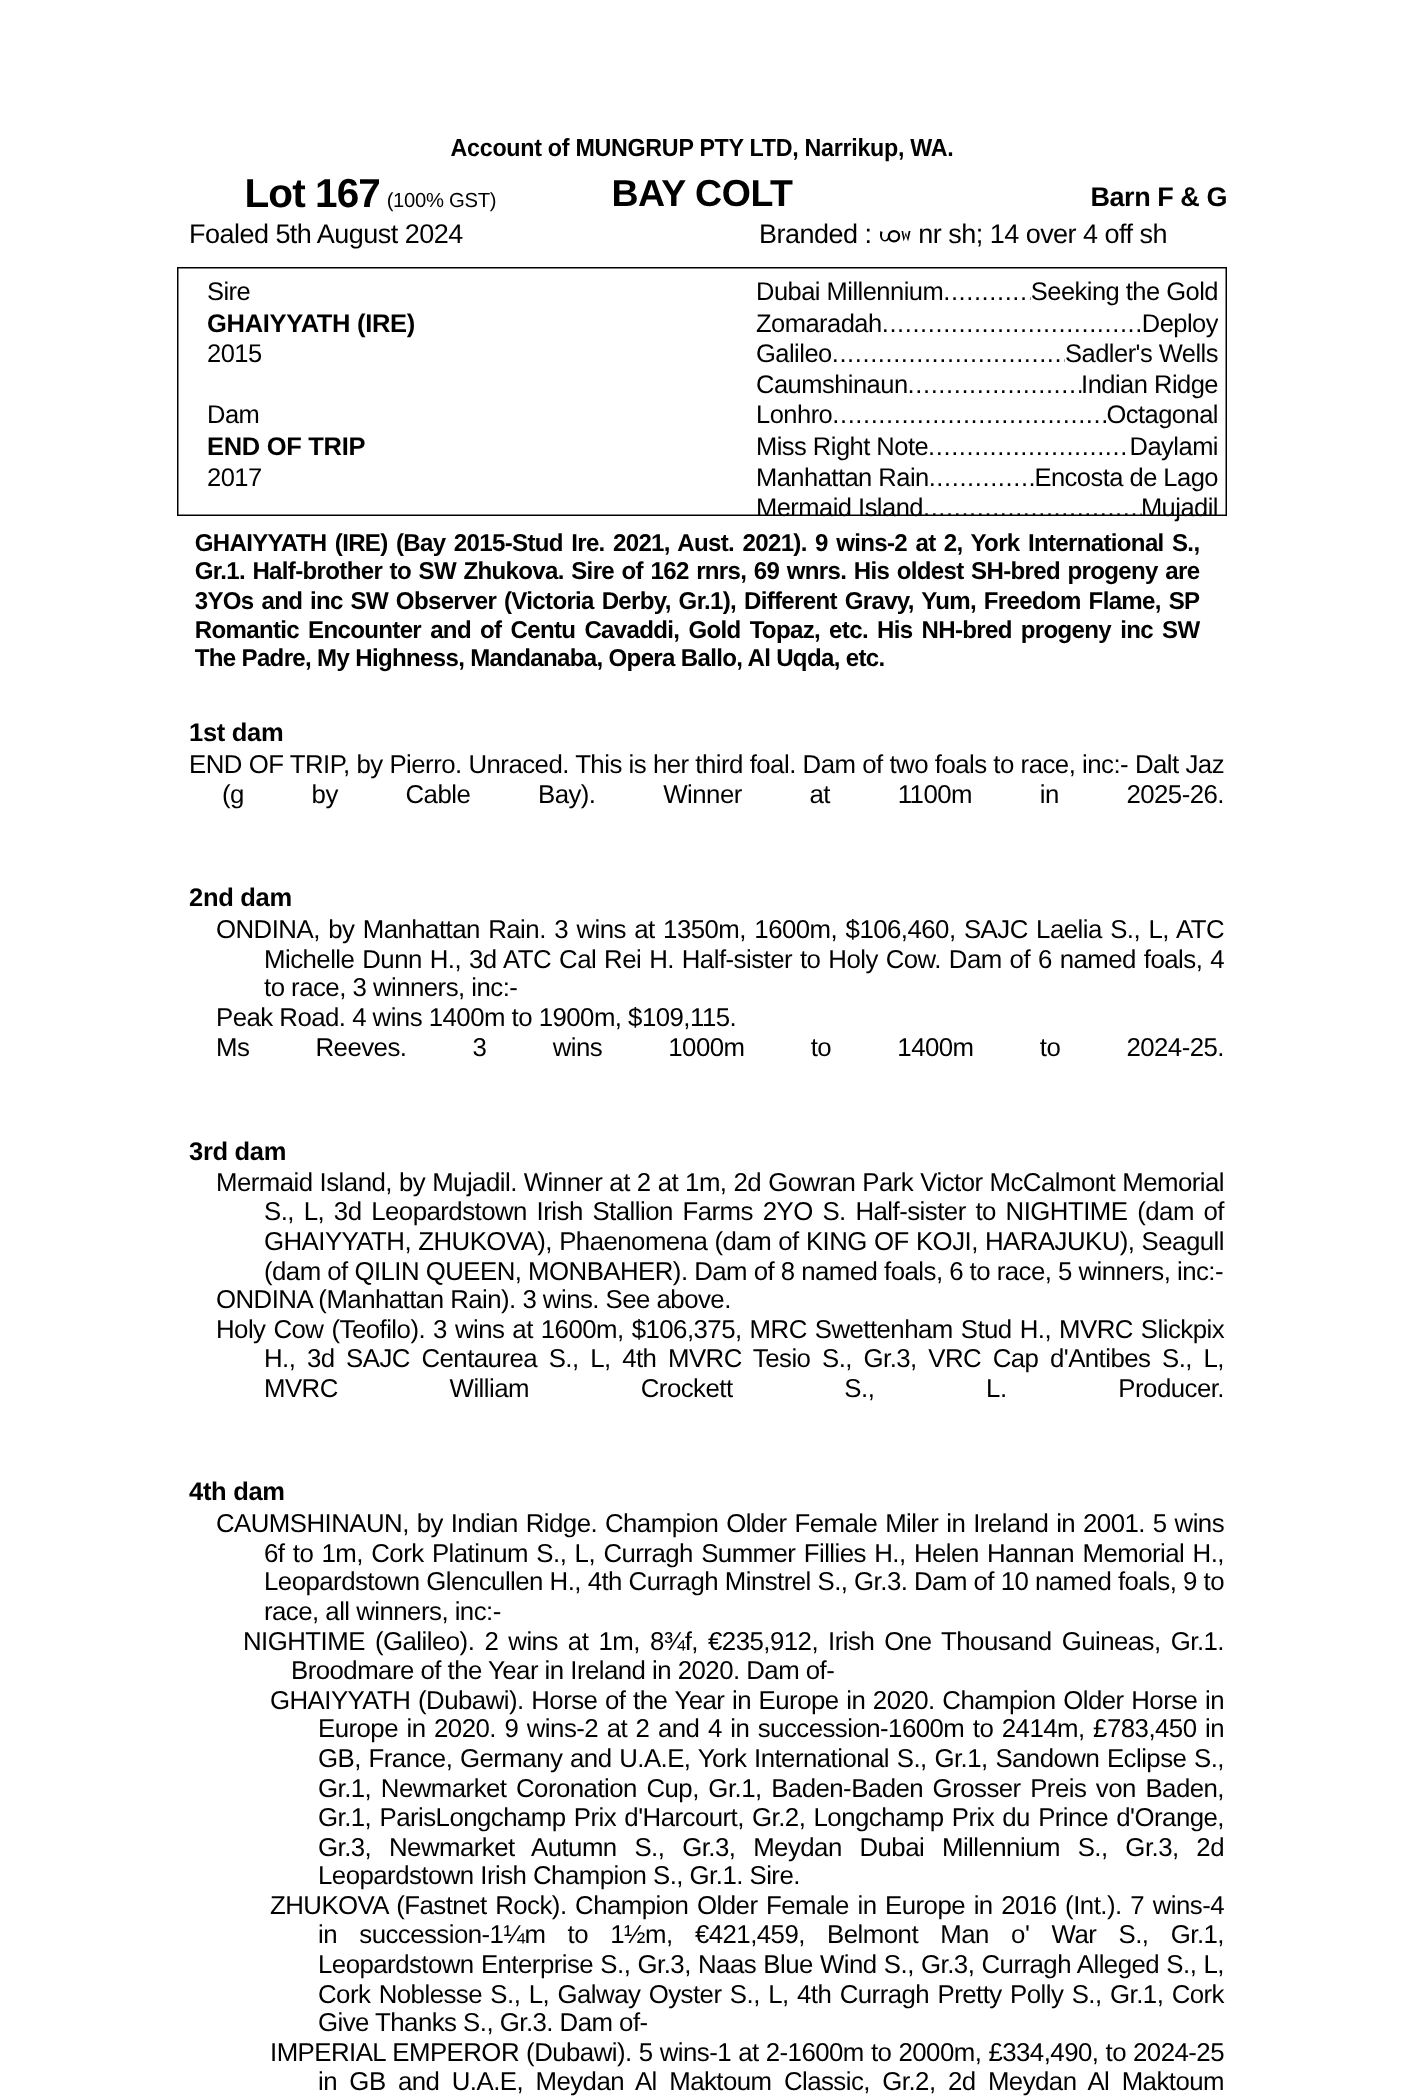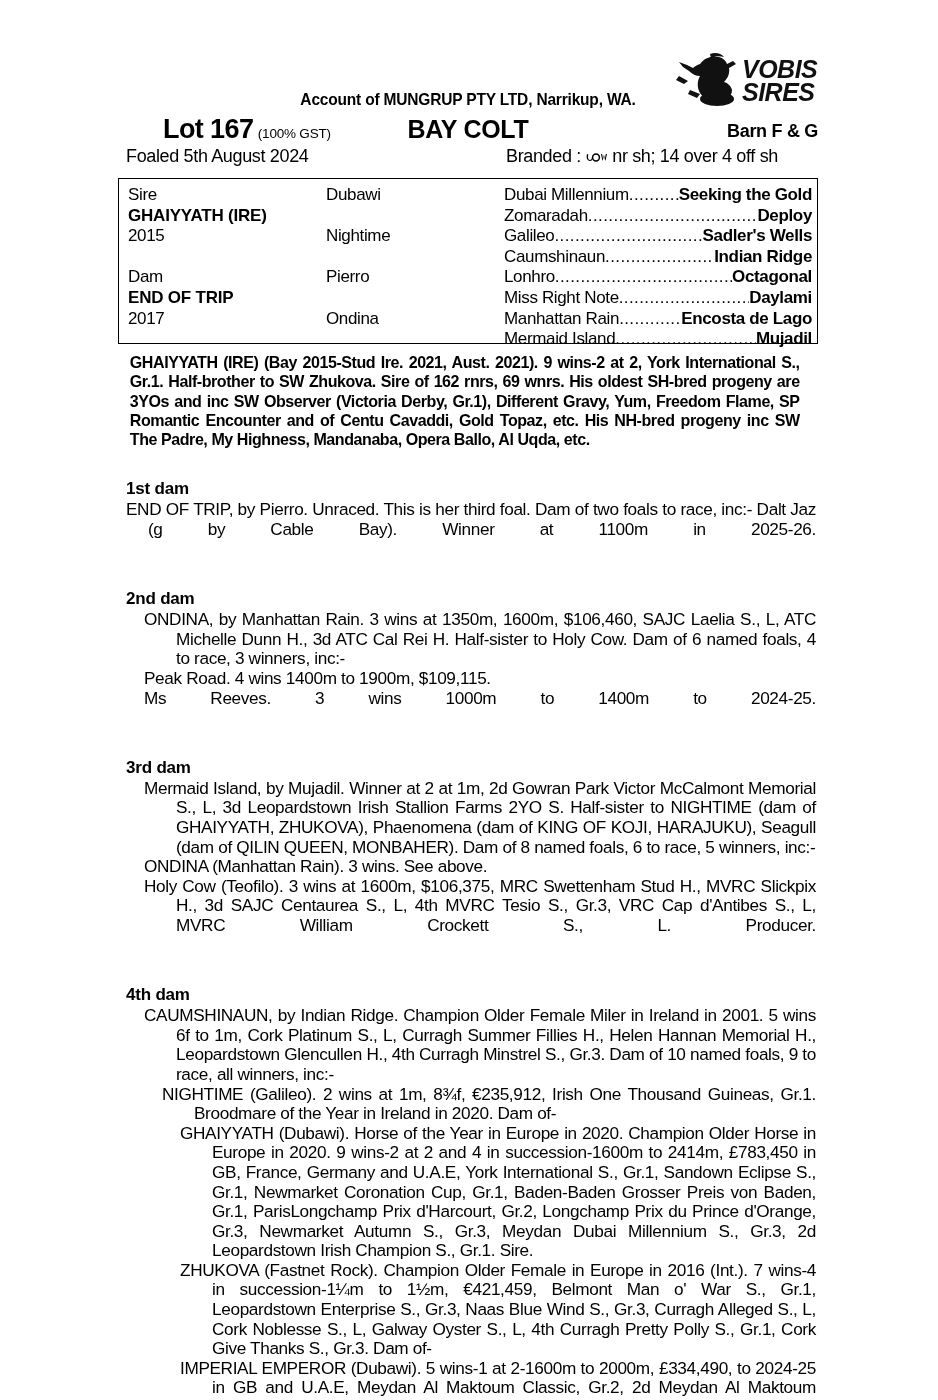--- a/index.html
+++ b/index.html
@@ -134,21 +134,21 @@
     position: relative;
     margin-top: 6px;
     border: 1.6px solid #000;
     height: 166px;
     box-sizing: border-box;
   }
   .ped-col {
     position: absolute;
     top: 6px;
   }
-  .ped-c1 { left: 9px;  width: 200px; }
+  .ped-c1 { left: 19px;  width: 200px; }
   .ped-c2 { left: 207px; width: 180px; }
   .ped-c3 { left: 385px; right: 5px; }
 
   .ped-row {
     height: 20.6px;
     line-height: 20.6px;
     font-size: 17px;
     letter-spacing: -0.35px;
     white-space: nowrap;
     overflow: hidden;
@@ -160,21 +160,21 @@
   }
   .gp-a { flex: 0 0 auto; }
   .gp-dots {
     flex: 1 1 auto;
     overflow: hidden;
     white-space: nowrap;
     letter-spacing: 0.4px;
     margin: 0 0px;
     font-size: 17px;
   }
-  .gp-b { flex: 0 0 auto; font-weight: bold; }
+  .gp-b { flex: 0 0 auto; }
 
   
   .sire-sum {
     margin-top: 9px;
     padding: 0 8px 0 12px;
     font-size: 16.3px;
     line-height: 19.3px;
     font-weight: bold;
     text-align: justify;
     letter-spacing: -0.45px;
@@ -212,39 +212,20 @@
 <body>
 
 <div class="page">
  <div class="sheet">
 
   <div class="hdr-top">
 
 
     <div class="acct-line">Account of MUNGRUP PTY LTD, Narrikup, WA.</div>
 
-    <div class="logo-vobis">
-      <svg viewBox="0 0 148 58" width="148" height="58" aria-hidden="true">
-        <g fill="#111">
-
-          <path d="M30 14 C34 8, 42 5, 49 7 C53 8, 56 11, 57 14 L63 11 L66 14 L59 18
-                   C60 23, 58 28, 54 32 C58 33, 61 36, 62 40 C62 46, 57 51, 50 52
-                   C42 53, 34 49, 30 43 C27 38, 27 31, 30 26 C26 26, 22 24, 19 21
-                   L13 17 L9 12 L17 15 L23 18 C25 16, 27 15, 30 14 Z"></path>
-          <path d="M40 4 C45 2, 51 3, 54 7 C50 6, 45 6, 41 8 Z"></path>
-          <path d="M9 26 L18 31 L14 34 L6 30 Z"></path>
-          <path d="M20 40 L30 44 L27 48 L18 44 Z"></path>
-          <ellipse cx="47" cy="49" rx="17" ry="7"></ellipse>
-        </g>
-        <g fill="#111" font-family="Liberation Sans, sans-serif" font-weight="bold" font-style="italic">
-          <text x="72" y="28" font-size="25" letter-spacing="-0.5">VOBIS</text>
-          <text x="72" y="51" font-size="25" letter-spacing="-0.5">SIRES</text>
-        </g>
-      </svg>
-    </div>
   </div>
 
   <div class="hdr-lot">
     <div class="lot-left">
       <span class="lot-num">Lot 167</span>
       <span class="lot-gst">(100% GST)</span>
     </div>
     <div class="lot-mid">BAY COLT</div>
     <div class="lot-right">Barn F &amp; G</div>
   </div>
@@ -271,30 +252,20 @@
       <div class="ped-row">Sire</div>
       <div class="ped-row b">GHAIYYATH (IRE)</div>
       <div class="ped-row">2015</div>
       <div class="ped-row">&nbsp;</div>
       <div class="ped-row">Dam</div>
       <div class="ped-row b">END OF TRIP</div>
       <div class="ped-row">2017</div>
       <div class="ped-row">&nbsp;</div>
     </div>
 
-    <div class="ped-col ped-c2">
-      <div class="ped-row">Dubawi</div>
-      <div class="ped-row">&nbsp;</div>
-      <div class="ped-row">Nightime</div>
-      <div class="ped-row">&nbsp;</div>
-      <div class="ped-row">Pierro</div>
-      <div class="ped-row">&nbsp;</div>
-      <div class="ped-row">Ondina</div>
-      <div class="ped-row">&nbsp;</div>
-    </div>
 
     <div class="ped-col ped-c3" id="gp-col">
           <div class="ped-row">
             <span class="gp-a">Dubai Millennium</span>
             <span class="gp-dots">................................................................................</span>
             <span class="gp-b">Seeking the Gold</span>
           </div>
           <div class="ped-row">
             <span class="gp-a">Zomaradah</span>
             <span class="gp-dots">................................................................................</span>

